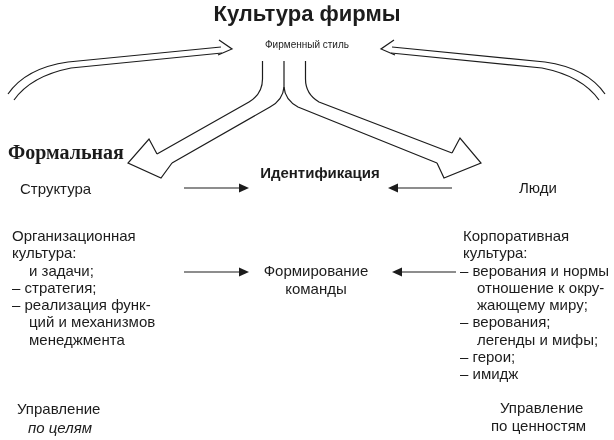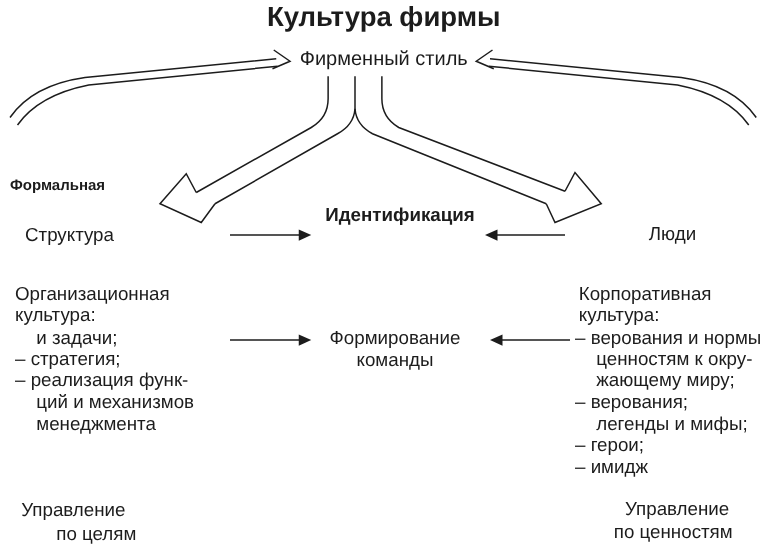--- a/index.html
+++ b/index.html
@@ -6,29 +6,29 @@
   #stage{
     position:relative;width:614px;height:440px;background:#ffffff;
     font-family:"Liberation Sans", sans-serif;color:#1c1c1c;overflow:hidden;
   }
   .abs{position:absolute;white-space:nowrap;}
   .center{text-align:center;}
   #arrow-layer{position:absolute;left:0;top:0;width:614px;height:440px;}
   #arrow-layer path, #arrow-layer line{fill:none;stroke:#1c1c1c;stroke-width:1.2;}
   #arrow-layer polygon{fill:#1c1c1c;stroke:none;}
   .title{top:1px;left:0;width:614px;font-weight:bold;font-size:22px;}
-  .node{top:39px;left:0;width:614px;font-size:16px;}
-  .branch{font-weight:bold;font-size:12px;}
+  .node{top:39px;left:0;width:614px;font-size:10px;}
+  .branch{font-weight:bold;font-size:20px;font-family:Liberation Serif, serif;}
   .body-txt{font-size:15px;}
   .col{font-size:15px;line-height:17.3px;}
   .col .ln{white-space:nowrap;}
   .col .hang{margin-left:17px;}
   .col .head{margin-left:3px;}
   .footer-l{font-size:15px;line-height:18.5px;}
-  .footer-l .second{margin-left:28px;}
+  .footer-l .second{margin-left:11px;font-style:italic;}
   .team{line-height:18px;}
 </style>
 </head>
 <body>
 
 <div id="stage">
 
   <svg id="arrow-layer" viewBox="0 0 614 440" xmlns="http://www.w3.org/2000/svg">
 
     <g>
@@ -99,21 +99,21 @@
 
   <div class="abs footer-l" style="left:17px;top:400px;">
     <div>Управление</div>
     <div class="second">по целям</div>
   </div>
 
   <div class="abs col" style="left:460px;top:227px;">
     <div class="ln head">Корпоративная</div>
     <div class="ln head">культура:</div>
     <div class="ln">– верования и нормы</div>
-    <div class="ln hang">ценностям к окру-</div>
+    <div class="ln hang">отношение к окру-</div>
     <div class="ln hang">жающему миру;</div>
     <div class="ln">– верования;</div>
     <div class="ln hang">легенды и мифы;</div>
     <div class="ln">– герои;</div>
     <div class="ln">– имидж</div>
   </div>
 
   <div class="abs body-txt" style="left:500px;top:399px;">Управление</div>
   <div class="abs body-txt" style="left:491px;top:417px;">по ценностям</div>
 

